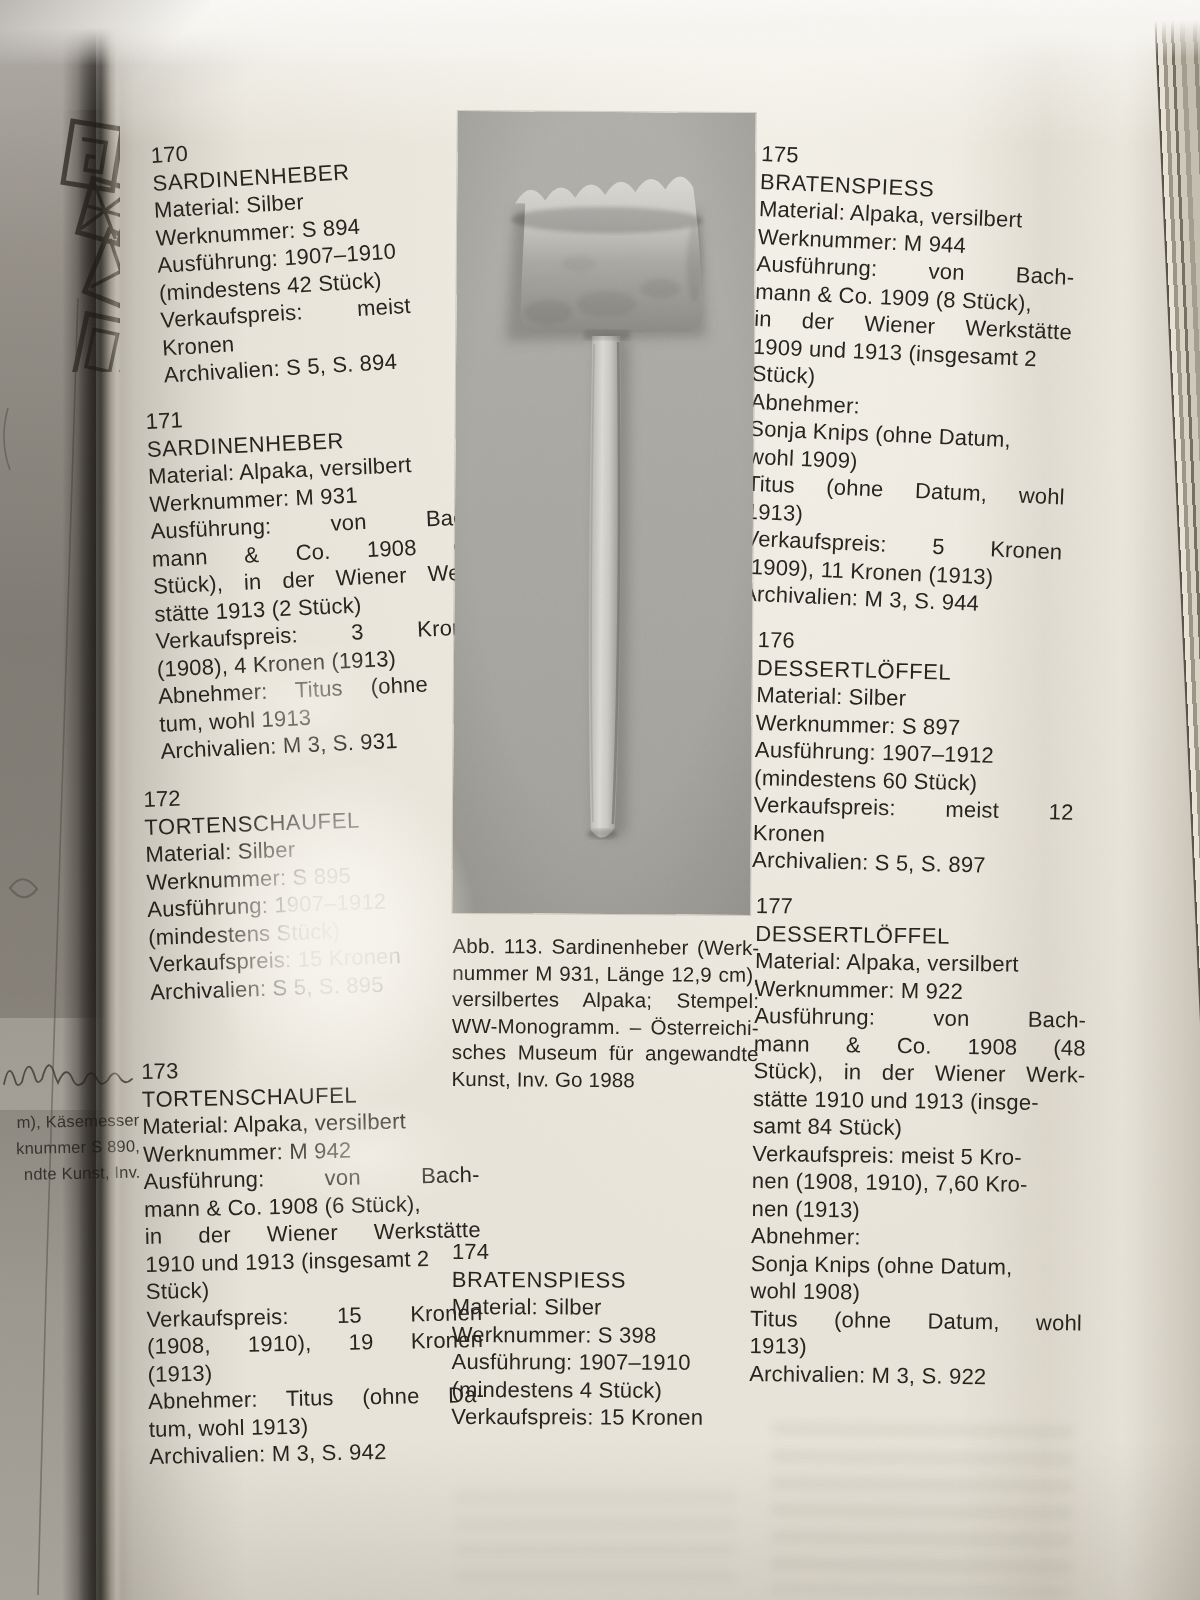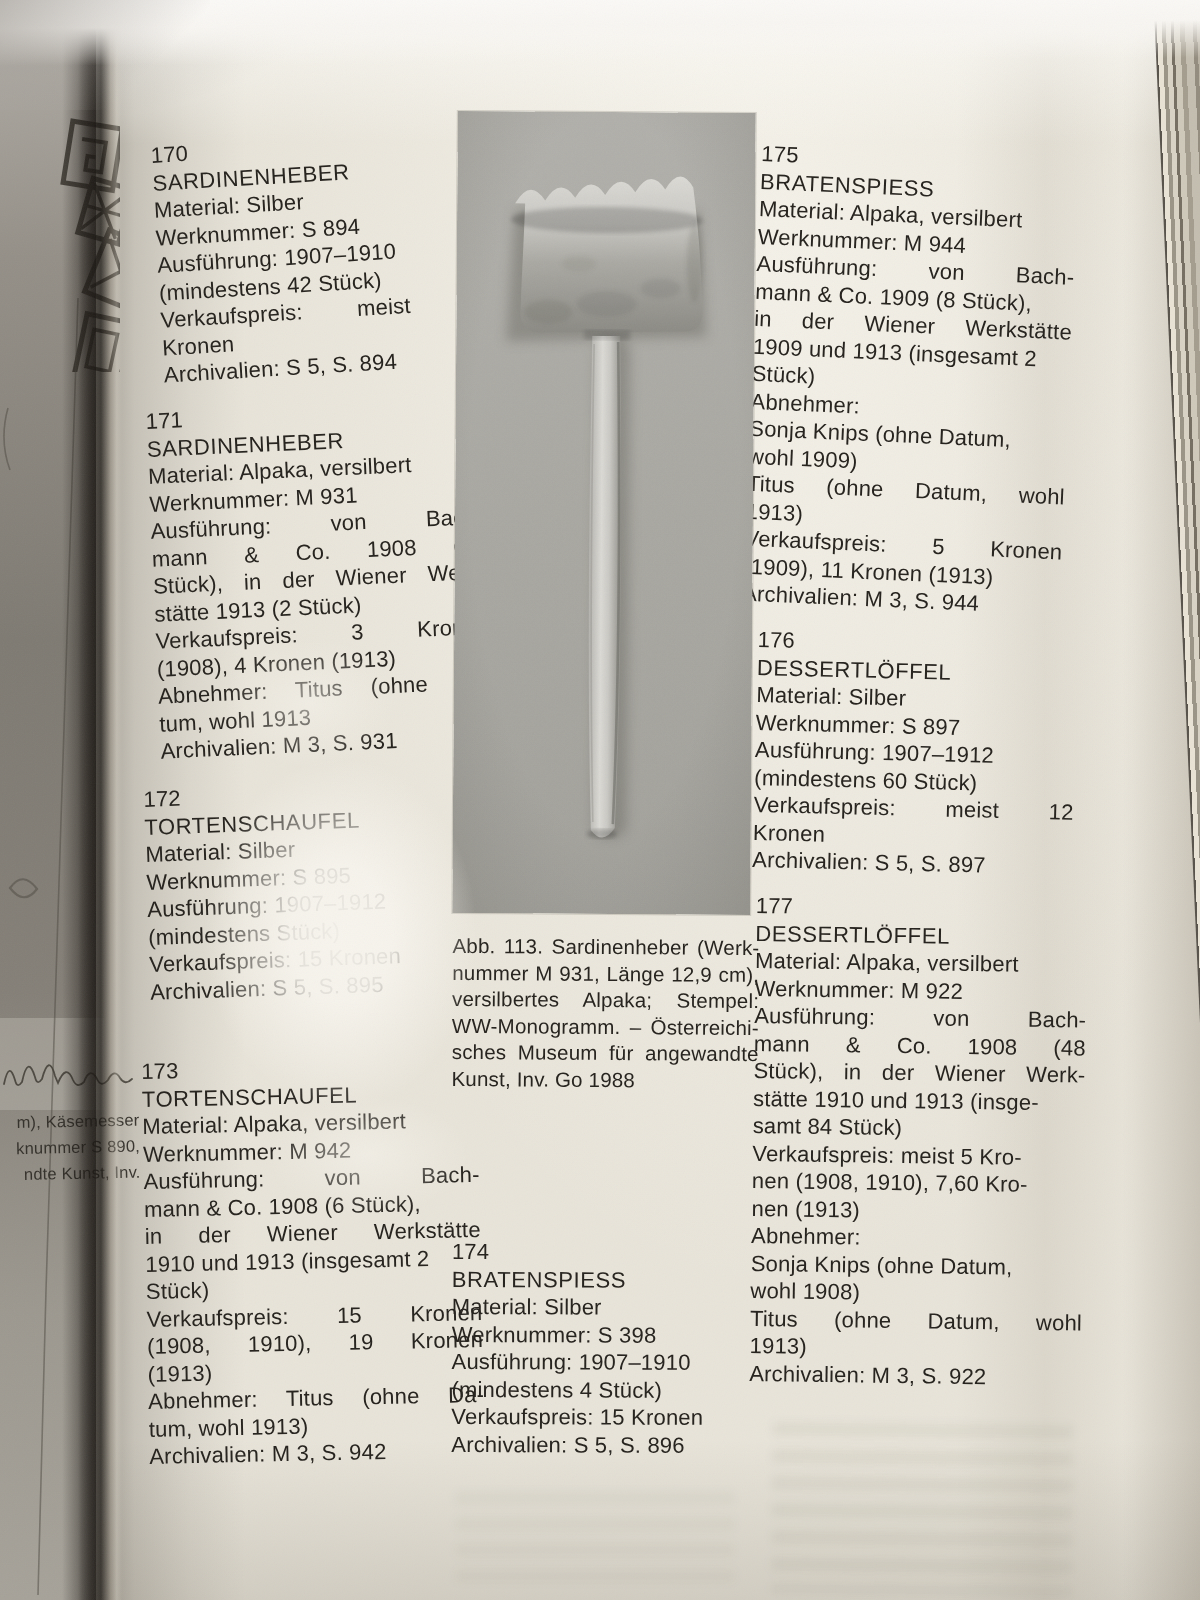--- a/index.html
+++ b/index.html
@@ -212,21 +212,20 @@
       <div class="line">Archivalien: M 3, S. 942</div>
     </section>
   <section class="entry e174">
       <div class="num">174</div>
       <div class="title">BRATENSPIESS</div>
       <div class="line">Material: Silber</div>
       <div class="line">Werknummer: S 398</div>
       <div class="line">Ausführung: 1907–1910</div>
       <div class="line">(mindestens 4 Stück)</div>
       <div class="line">Verkaufspreis: 15 Kronen</div>
-      <div class="line">Archivalien: S 5, S. 896</div>
     </section>
   <section class="entry e175">
       <div class="num">175</div>
       <div class="title">BRATENSPIESS</div>
       <div class="line">Material: Alpaka, versilbert</div>
       <div class="line">Werknummer: M 944</div>
       <div class="line jline">Ausführung: von Bach-</div>
       <div class="line">mann &amp; Co. 1909 (8 Stück),</div>
       <div class="line jline">in der Wiener Werkstätte</div>
       <div class="line">1909 und 1913 (insgesamt 2</div>

